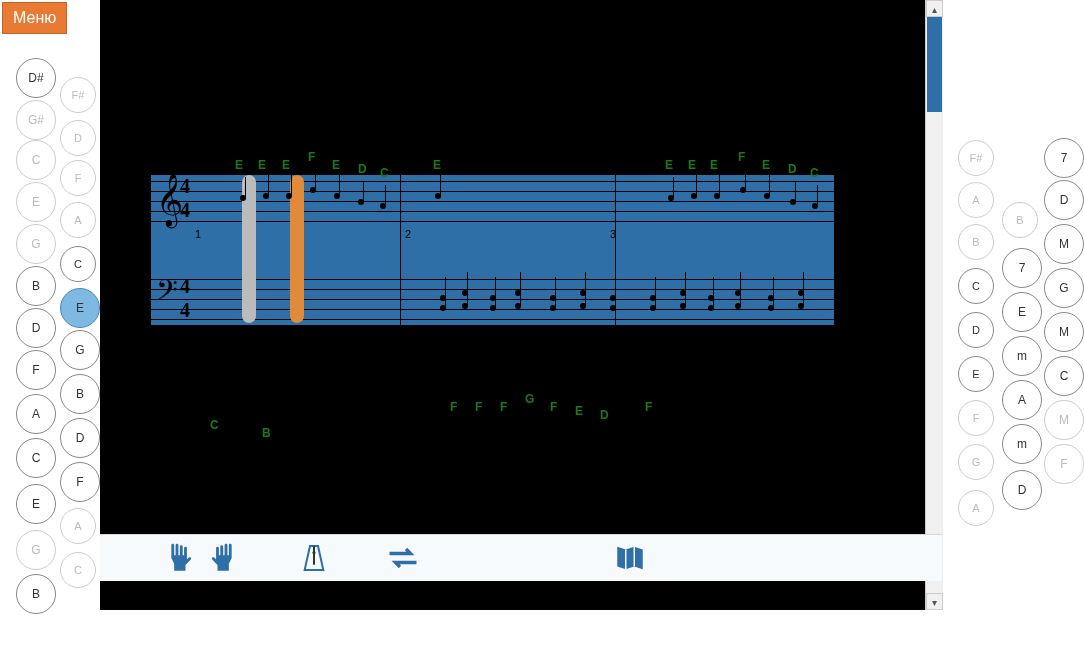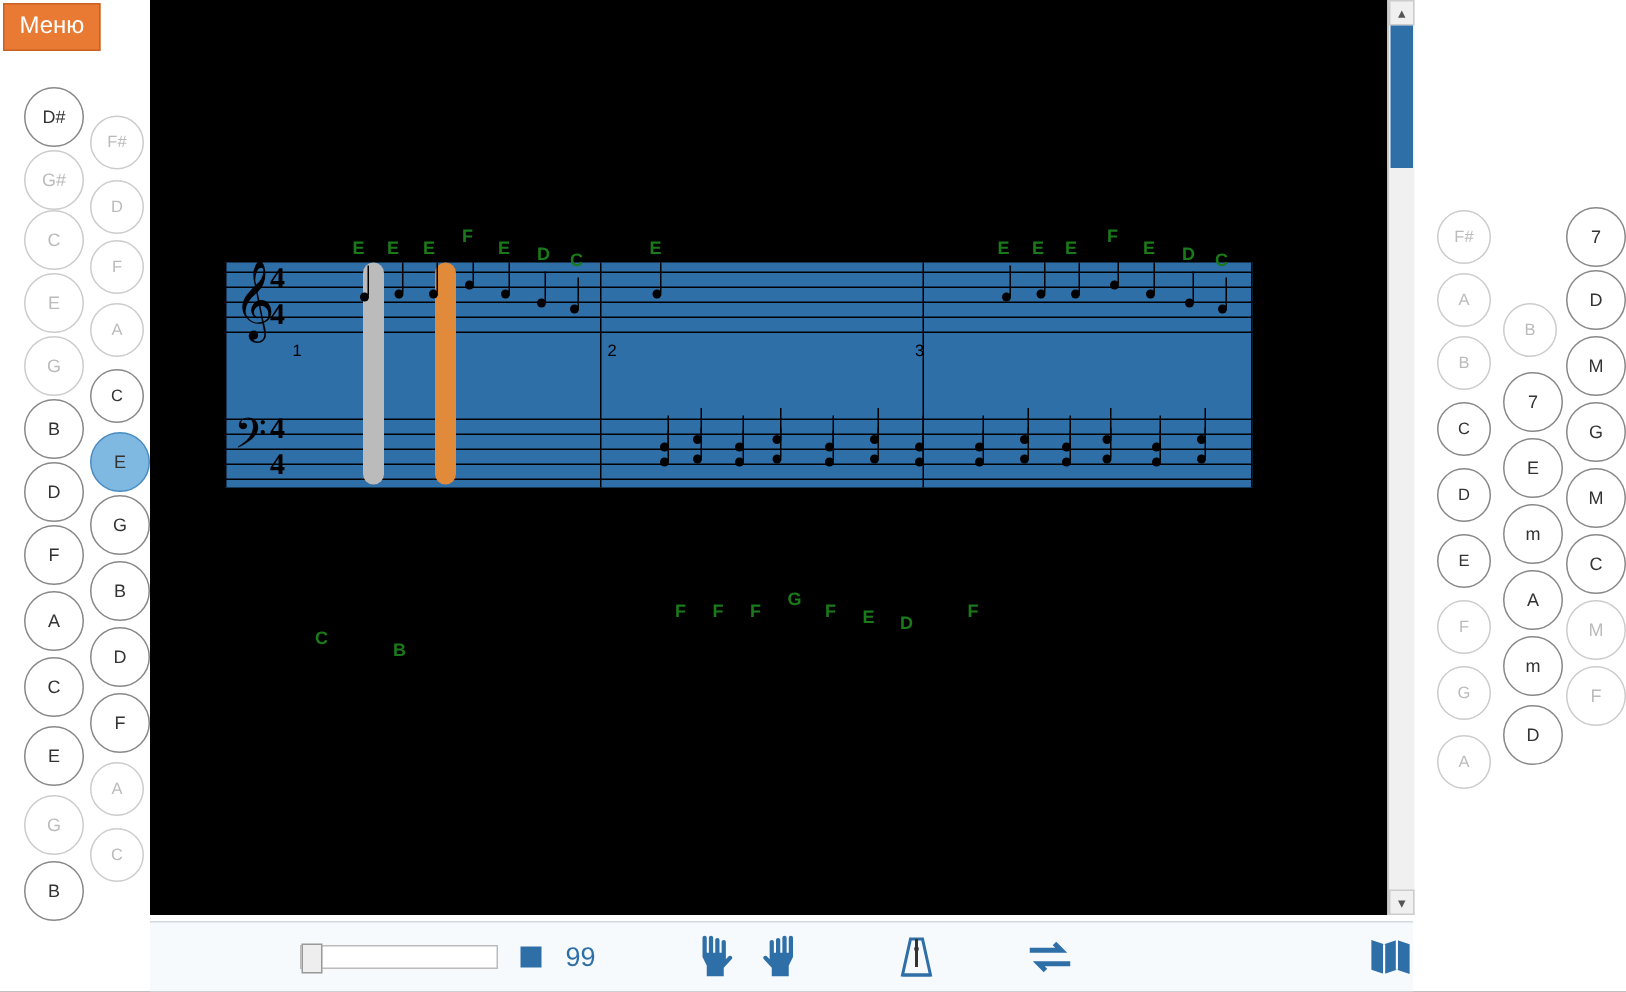--- a/index.html
+++ b/index.html
@@ -1,16 +1,16 @@
 <!DOCTYPE html>
 <html><head>
 <meta charset="utf-8">
 <style>
   html,body{margin:0;padding:0;width:1084px;height:661px;overflow:hidden;font-family:Arial,Helvetica,sans-serif;background:#fff;}
-  .stage{position:relative;width:1084px;height:661px;}
+  .stage{position:relative;width:1084px;height:581px;}
   
   .menu-btn{position:absolute;left:2px;top:2px;background:#E87A33;color:#fff;border:1px solid #C96024;padding:6px 10px;font-size:16px;cursor:pointer;}
   
   .score-area{position:absolute;left:100px;top:0;width:825px;height:610px;background:#000;}
   
   .vscroll{position:absolute;left:925px;top:0;width:17px;height:610px;background:#F0F0F0;border-left:1px solid #ccc;}
   .vscroll .up,.vscroll .down{position:absolute;left:0;width:17px;height:17px;background:#F0F0F0;text-align:center;font-size:10px;line-height:17px;color:#555;border:1px solid #ccc;box-sizing:border-box;}
   .vscroll .up{top:0;} .vscroll .down{bottom:0;}
   .vscroll .thumb{position:absolute;left:1px;top:17px;width:15px;height:95px;background:#2F6FA8;}
   
@@ -260,27 +260,20 @@
       <div class="key faded small" style="left: 958px; top: 400px;">F</div>
       <div class="key faded" style="left: 1044px; top: 400px;">M</div>
       <div class="key " style="left: 1002px; top: 424px;">m</div>
       <div class="key faded small" style="left: 958px; top: 444px;">G</div>
       <div class="key faded" style="left: 1044px; top: 444px;">F</div>
       <div class="key " style="left: 1002px; top: 470px;">D</div>
       <div class="key faded small" style="left: 958px; top: 490px;">A</div>
     </div>
 
   <div class="toolbar">
-    <div class="slider-wrap">
-      <div class="slider">
-          <div class="knob"></div>
-        </div>
-      <div class="tempo-sq"></div>
-      <div class="tempo-txt">99</div>
-    </div>
     <div class="tb-icon" style="margin-left:60px">
       <svg width="34" height="34" viewBox="0 0 24 24" fill="#2F6FA8">
           <path d="M12 2c-.6 0-1 .4-1 1v7h-1V4c0-.6-.4-1-1-1s-1 .4-1 1v6H7V5c0-.6-.4-1-1-1s-1 .4-1 1v8l-1.3-1.3c-.4-.4-1-.4-1.4 0s-.4 1 0 1.4L6 17v4h8v-5l2-4V3c0-.6-.4-1-1-1s-1 .4-1 1v7h-1V3c0-.6-.4-1-1-1z" transform="scale(-1,1) translate(-24,0)"></path>
         </svg>
     </div>
     <div class="tb-icon" style="margin-left:15px">
       <svg width="34" height="34" viewBox="0 0 24 24" fill="#2F6FA8">
           <path d="M12 2c-.6 0-1 .4-1 1v7h-1V4c0-.6-.4-1-1-1s-1 .4-1 1v6H7V5c0-.6-.4-1-1-1s-1 .4-1 1v8l-1.3-1.3c-.4-.4-1-.4-1.4 0s-.4 1 0 1.4L6 17v4h8v-5l2-4V3c0-.6-.4-1-1-1s-1 .4-1 1v7h-1V3c0-.6-.4-1-1-1z"></path>
         </svg>
     </div>

